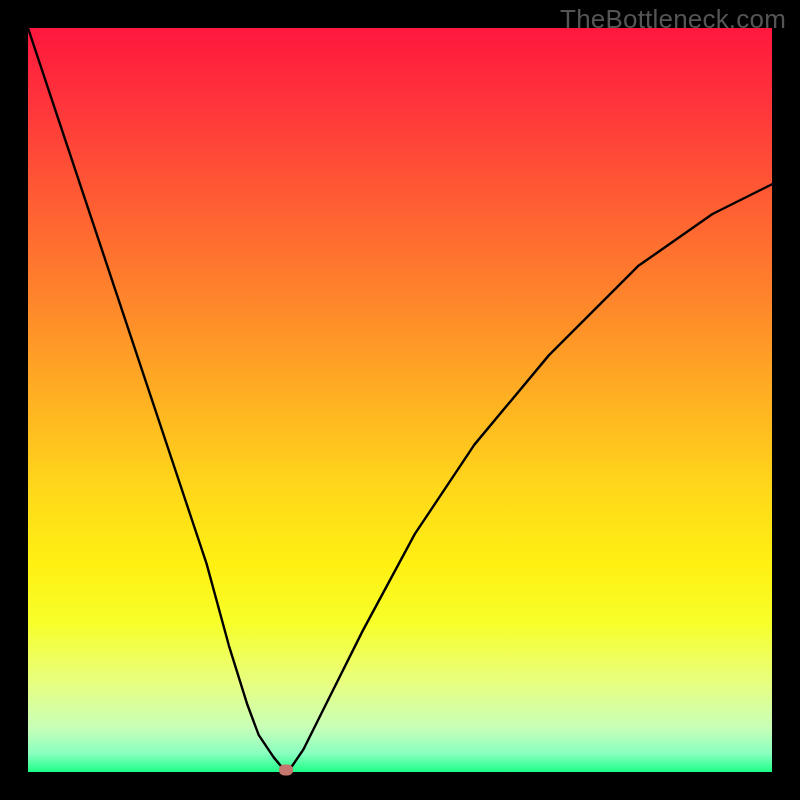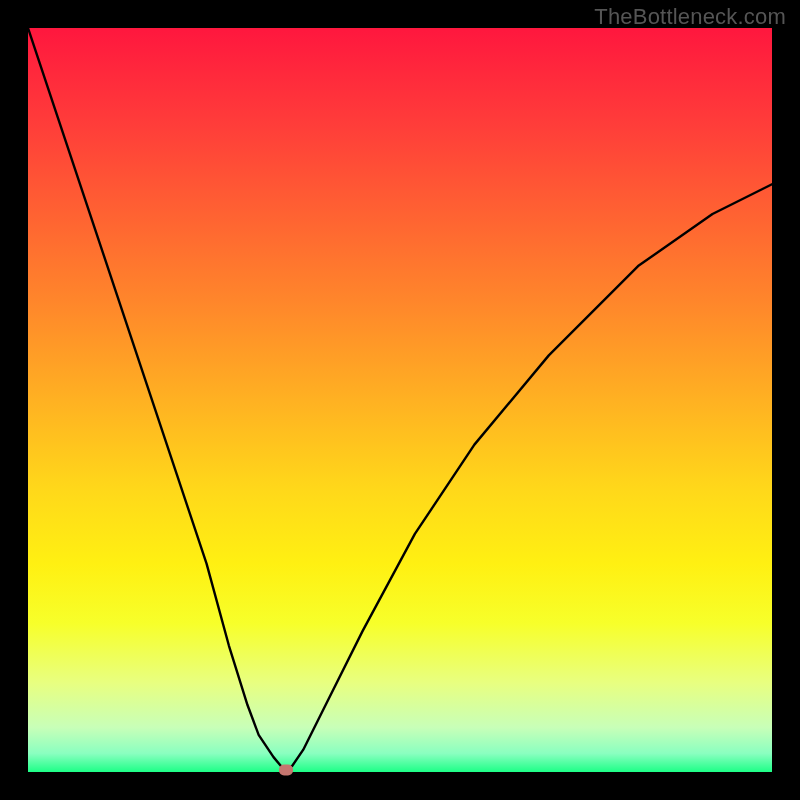--- a/index.html
+++ b/index.html
@@ -9,21 +9,21 @@
     background: #000;
     position: relative;
     font-family: Arial, sans-serif;
     overflow: hidden;
   }
   .watermark {
     position: absolute;
     top: 4px;
     right: 14px;
     color: #555;
-    font-size: 22px;
+    font-size: 26px;
     font-weight: 500;
     z-index: 10;
     letter-spacing: 0.2px;
   }
   .plot-area {
     position: absolute;
     left: 28px;
     top: 28px;
     width: 744px;
     height: 744px;

